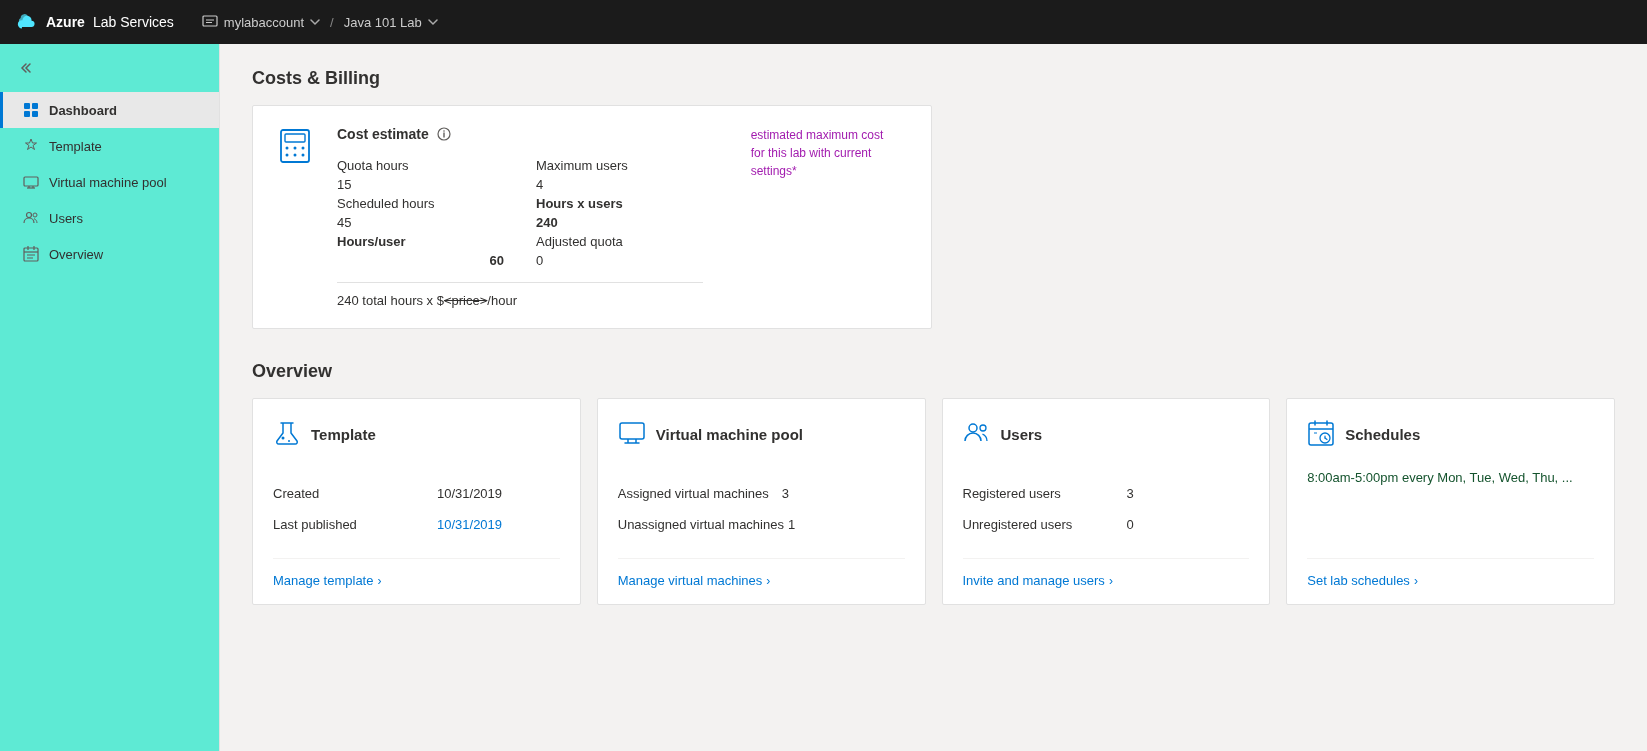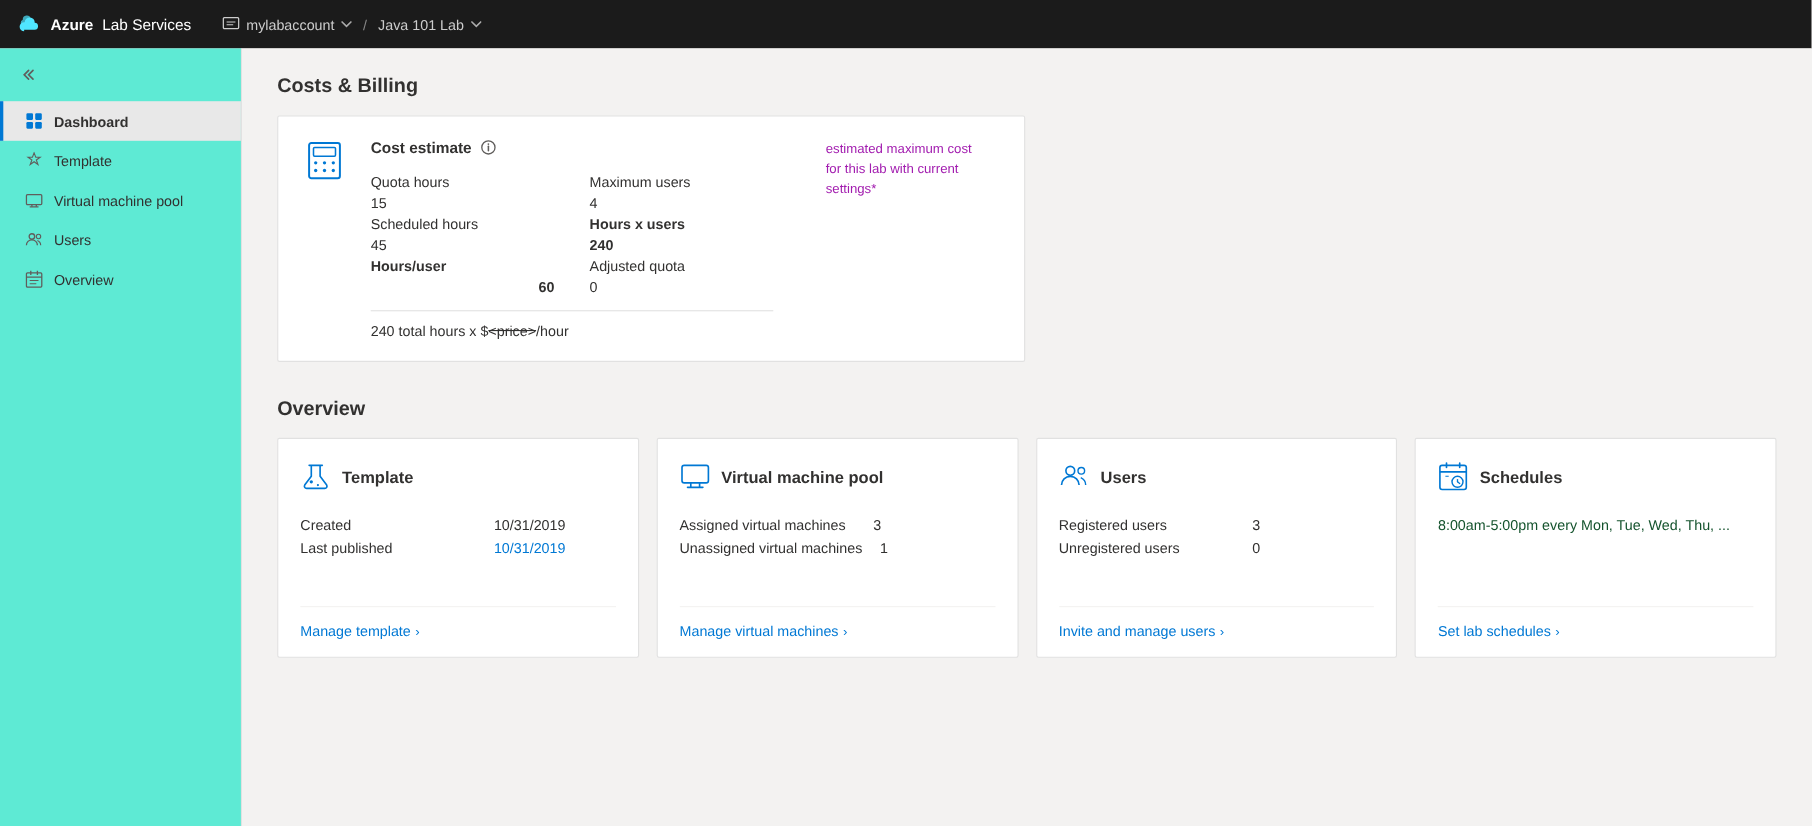--- a/index.html
+++ b/index.html
@@ -129,21 +129,21 @@
       padding: 20px 20px 16px 20px;
       display: flex;
       flex-direction: column;
       min-height: 200px;
     }
     .overview-card-header { display: flex; align-items: center; gap: 10px; margin-bottom: 20px; }
     .overview-card-icon { color: #0078d4; }
     .overview-card-icon svg { width: 28px; height: 28px; }
     .overview-card-title { font-size: 15px; font-weight: 600; }
     .overview-card-body { flex: 1; }
-    .overview-field { display: flex; gap: 16px; margin-bottom: 6px; font-size: 13px; }
+    .overview-field { display: flex; gap: 4px; margin-bottom: 6px; font-size: 13px; margin-top: 16px; }
     .overview-field-label { color: #323130; min-width: 160px; }
     .overview-field-value { color: #323130; }
     .overview-field-value.blue { color: #0078d4; }
     .overview-card-link {
       display: flex;
       align-items: center;
       gap: 4px;
       color: #0078d4;
       font-size: 13px;
       cursor: pointer;

